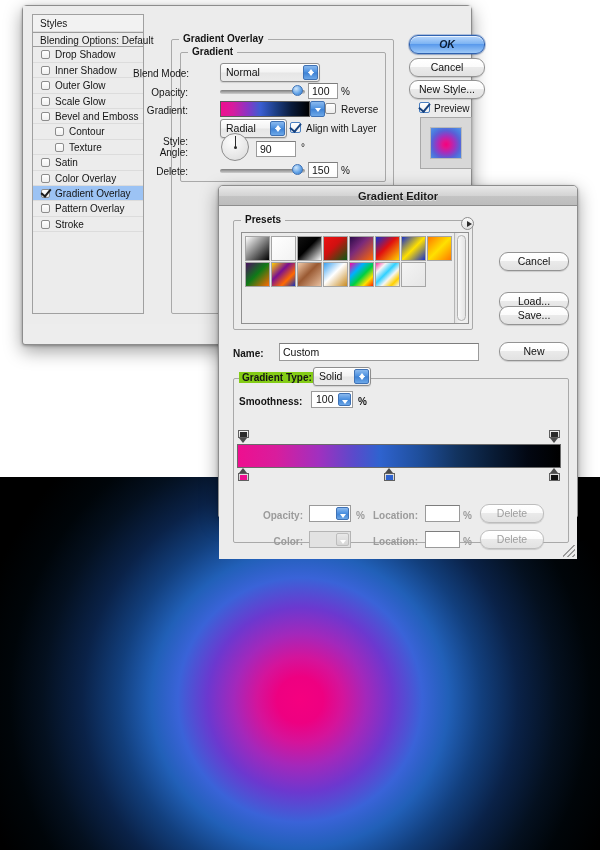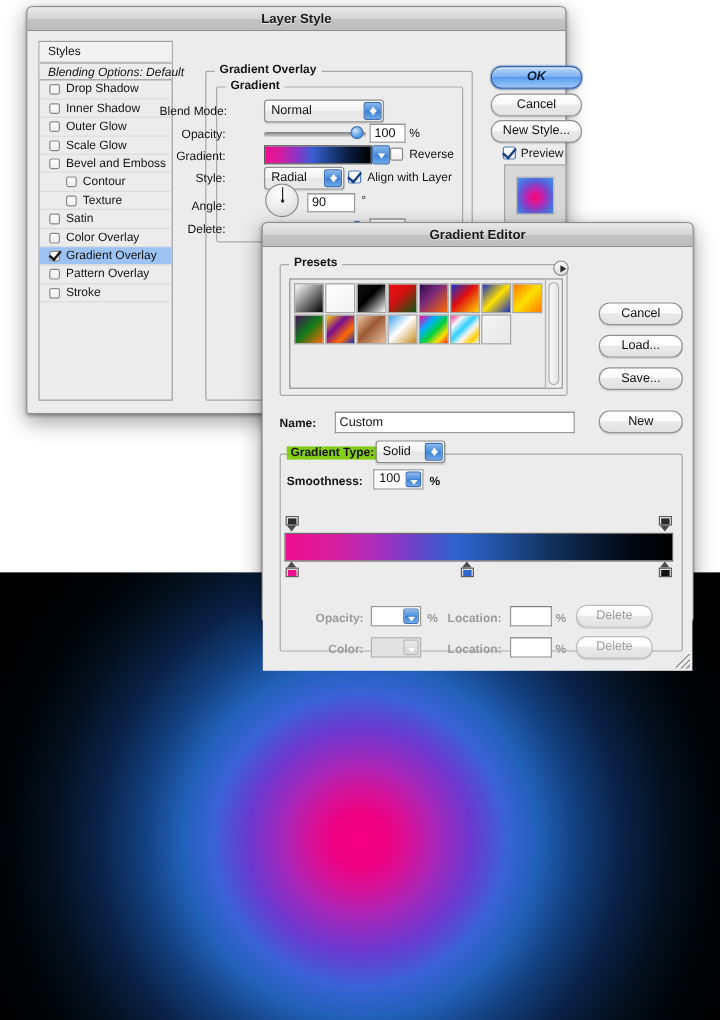--- a/index.html
+++ b/index.html
@@ -181,21 +181,21 @@
     position: absolute; background: #ececec;
     border: 1px solid #a0a0a0;
   }
   .srow {
     position: relative; height: 15.4px; line-height: 15.4px;
     font-size: 10px; color: #141414; padding-left: 22px;
     border-bottom: 1px solid #dcdcdc; white-space: nowrap;
   }
   .srow.hdr {
     padding-left: 7px; font-weight: normal; background: #ececec;
-    border-top: 1px solid #9c9c9c; border-bottom: 1px solid #9c9c9c; font-style: italic;
+    border-top: 1px solid #9c9c9c; border-bottom: 1px solid #9c9c9c;
   }
   .srow.top { padding-left: 7px; height: 17px; line-height: 17px; background:#f2f2f2; }
   .srow.sel { background: #9cc3f4; }
   .srow.indent { padding-left: 36px; }
   .srow .box {
     position: absolute; left: 8px; top: 3px; width: 9px; height: 9px;
     background: linear-gradient(to bottom,#ffffff,#efefef);
     border: 1px solid #8c8c8c; border-radius: 2px;
   }
   .srow.indent .box { left: 22px; }
@@ -306,21 +306,20 @@
   .btn.dim { color: #9e9e9e; border-color: #bdbdbd; }
 </style>
 </head>
 <body>
 
 <div id="root">
 
   <div id="artwork"></div>
 
   <div class="win" style="left:22px; top:5px; width:450px; height:340px;">
-    <div class="titlebar">Layer Style</div>
     <div class="body" style="height:318px;">
 
       <div class="styleslist" style="left:9px; top:8px; width:112px; height:300px;">
         <div class="srow top">Styles</div>
         <div class="srow hdr">Blending Options: Default</div>
         <div id="styles-items">
             <div class="srow"><span class="box"></span><span>Drop Shadow</span></div>
             <div class="srow"><span class="box"></span><span>Inner Shadow</span></div>
             <div class="srow"><span class="box"></span><span>Outer Glow</span></div>
             <div class="srow"><span class="box"></span><span>Scale Glow</span></div>
@@ -357,21 +356,21 @@
       <div class="field" style="left:285px; top:77px; width:30px;">100</div>
       <span class="lbl" style="left:318px; top:80px;">%</span>
 
       <span class="lbl r" style="left:115px; top:99px; width:50px;">Gradient:</span>
       <div class="gswatch" style="left:197px; top:95px; width:90px;">
         <span class="dn"></span>
       </div>
       <div class="cb" style="left:302px; top:97px;"></div>
       <span class="lbl" style="left:318px; top:98px;">Reverse</span>
 
-      <span class="lbl r" style="left:135px; top:118px; width:30px;text-align:right;">Style:</span>
+      <span class="lbl r" style="left:135px; top:130px; width:30px;text-align:right;">Style:</span>
       <div class="popup" style="left:197px; top:113px; width:67px;">
         <span>Radial</span>
         <span class="arrows"></span>
       </div>
       <div class="cb on blue" style="left:267px; top:116px;"></div>
       <span class="lbl" style="left:283px; top:117px;">Align with Layer</span>
 
       <span class="lbl r" style="left:130px; top:141px; width:35px;">Angle:</span>
       <div class="dial" style="left:198px; top:127px;">
         <div class="needle"></div>
@@ -427,21 +426,21 @@
             <div class="preset" style="background: linear-gradient(135deg, rgb(255, 0, 160) 0%, rgb(0, 176, 255) 30%, rgb(0, 208, 64) 55%, rgb(255, 224, 0) 78%, rgb(255, 32, 0) 100%);"></div>
             <div class="preset" style="background: linear-gradient(135deg, rgb(255, 48, 160) 0%, rgb(245, 245, 245) 22%, rgb(48, 208, 255) 44%, rgb(245, 245, 245) 62%, rgb(255, 208, 0) 82%, rgb(245, 245, 245) 100%);"></div>
             <div class="preset" style="background: linear-gradient(135deg, rgb(244, 244, 244) 0%, rgb(230, 230, 230) 100%);"></div>
           </div>
         <div class="scrollbar">
           <div class="thumbx"></div>
         </div>
       </div>
 
       <div class="btn" style="left:280px; top:46px; width:70px;">Cancel</div>
-      <div class="btn" style="left:280px; top:73px; width:70px;">Load...</div>
+      <div class="btn" style="left:280px; top:86px; width:70px;">Load...</div>
       <div class="btn" style="left:280px; top:100px; width:70px;">Save...</div>
 
       <span class="lbl b" style="left:14px; top:142px;">Name:</span>
       <div class="field" style="left:60px; top:137px; width:200px; height:18px; line-height:16px;">Custom</div>
       <div class="btn" style="left:280px; top:136px; width:70px;">New</div>
 
       <div class="group" style="left:14px; top:172px; width:336px; height:165px;">
       </div>
       <span class="lbl b" style="left:20px; top:166px; background:#84cc16; padding:0 3px;">Gradient Type:</span>
       <div class="popup" style="left:94px; top:161px; width:58px;">

